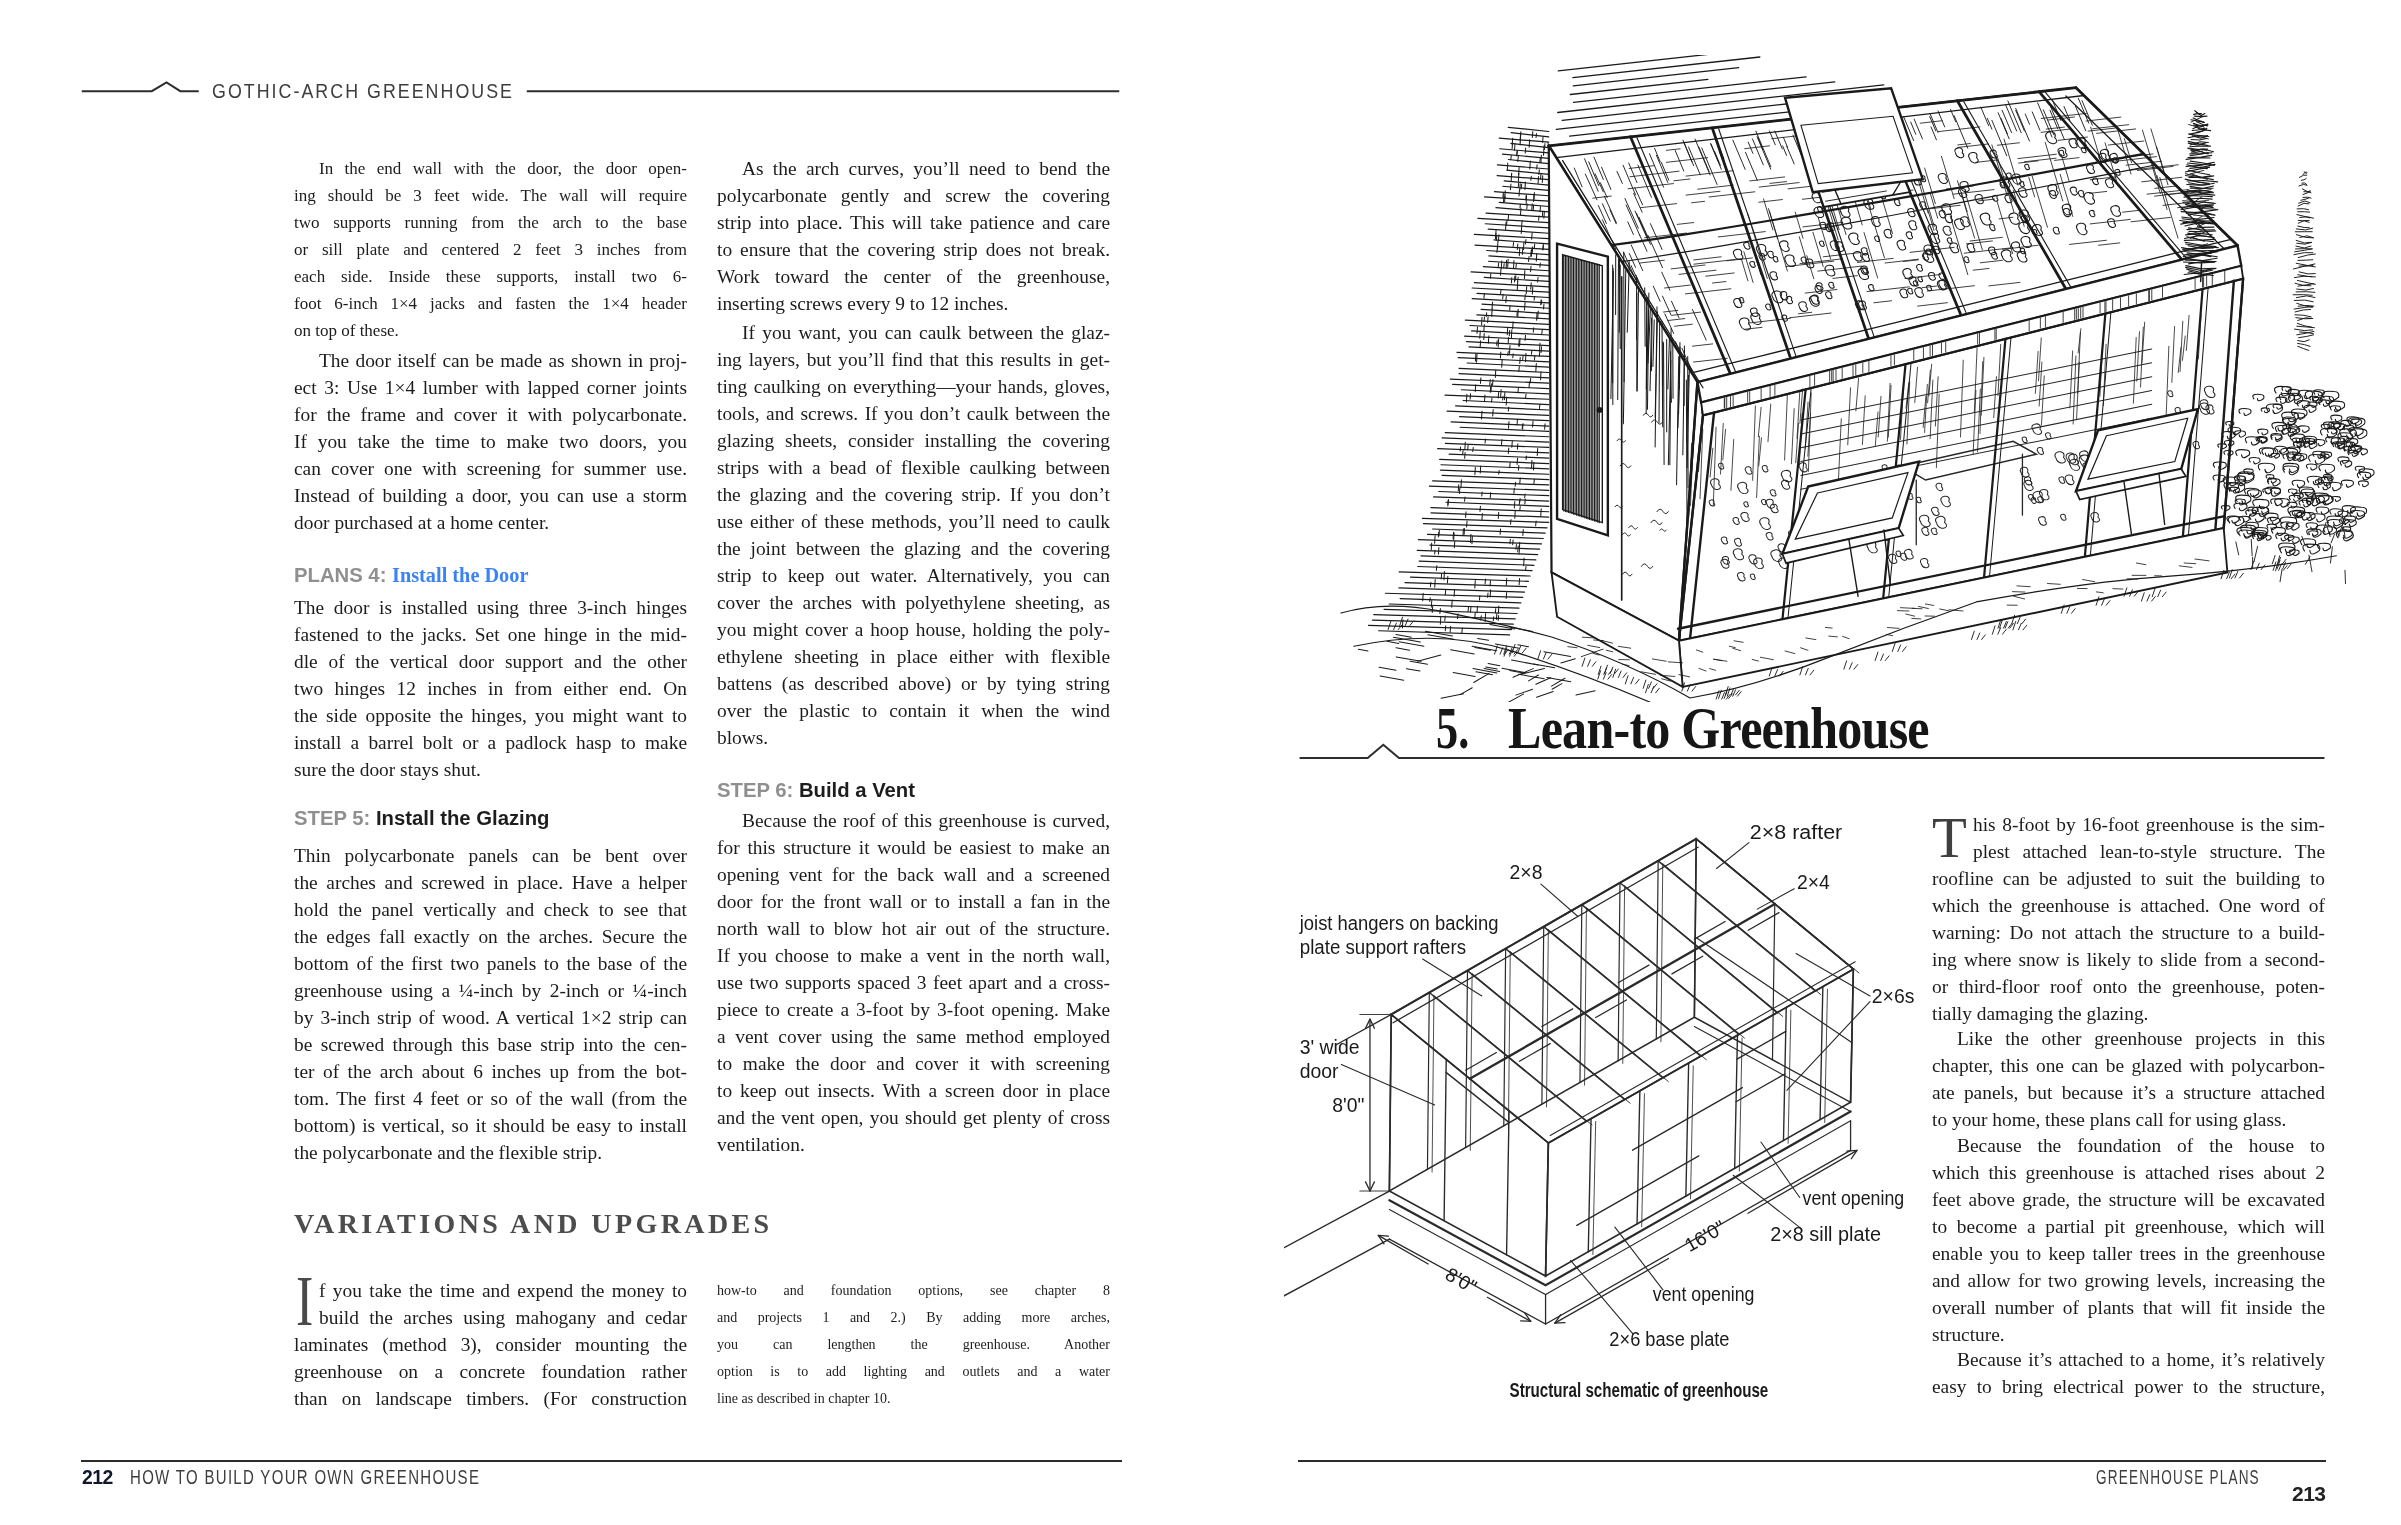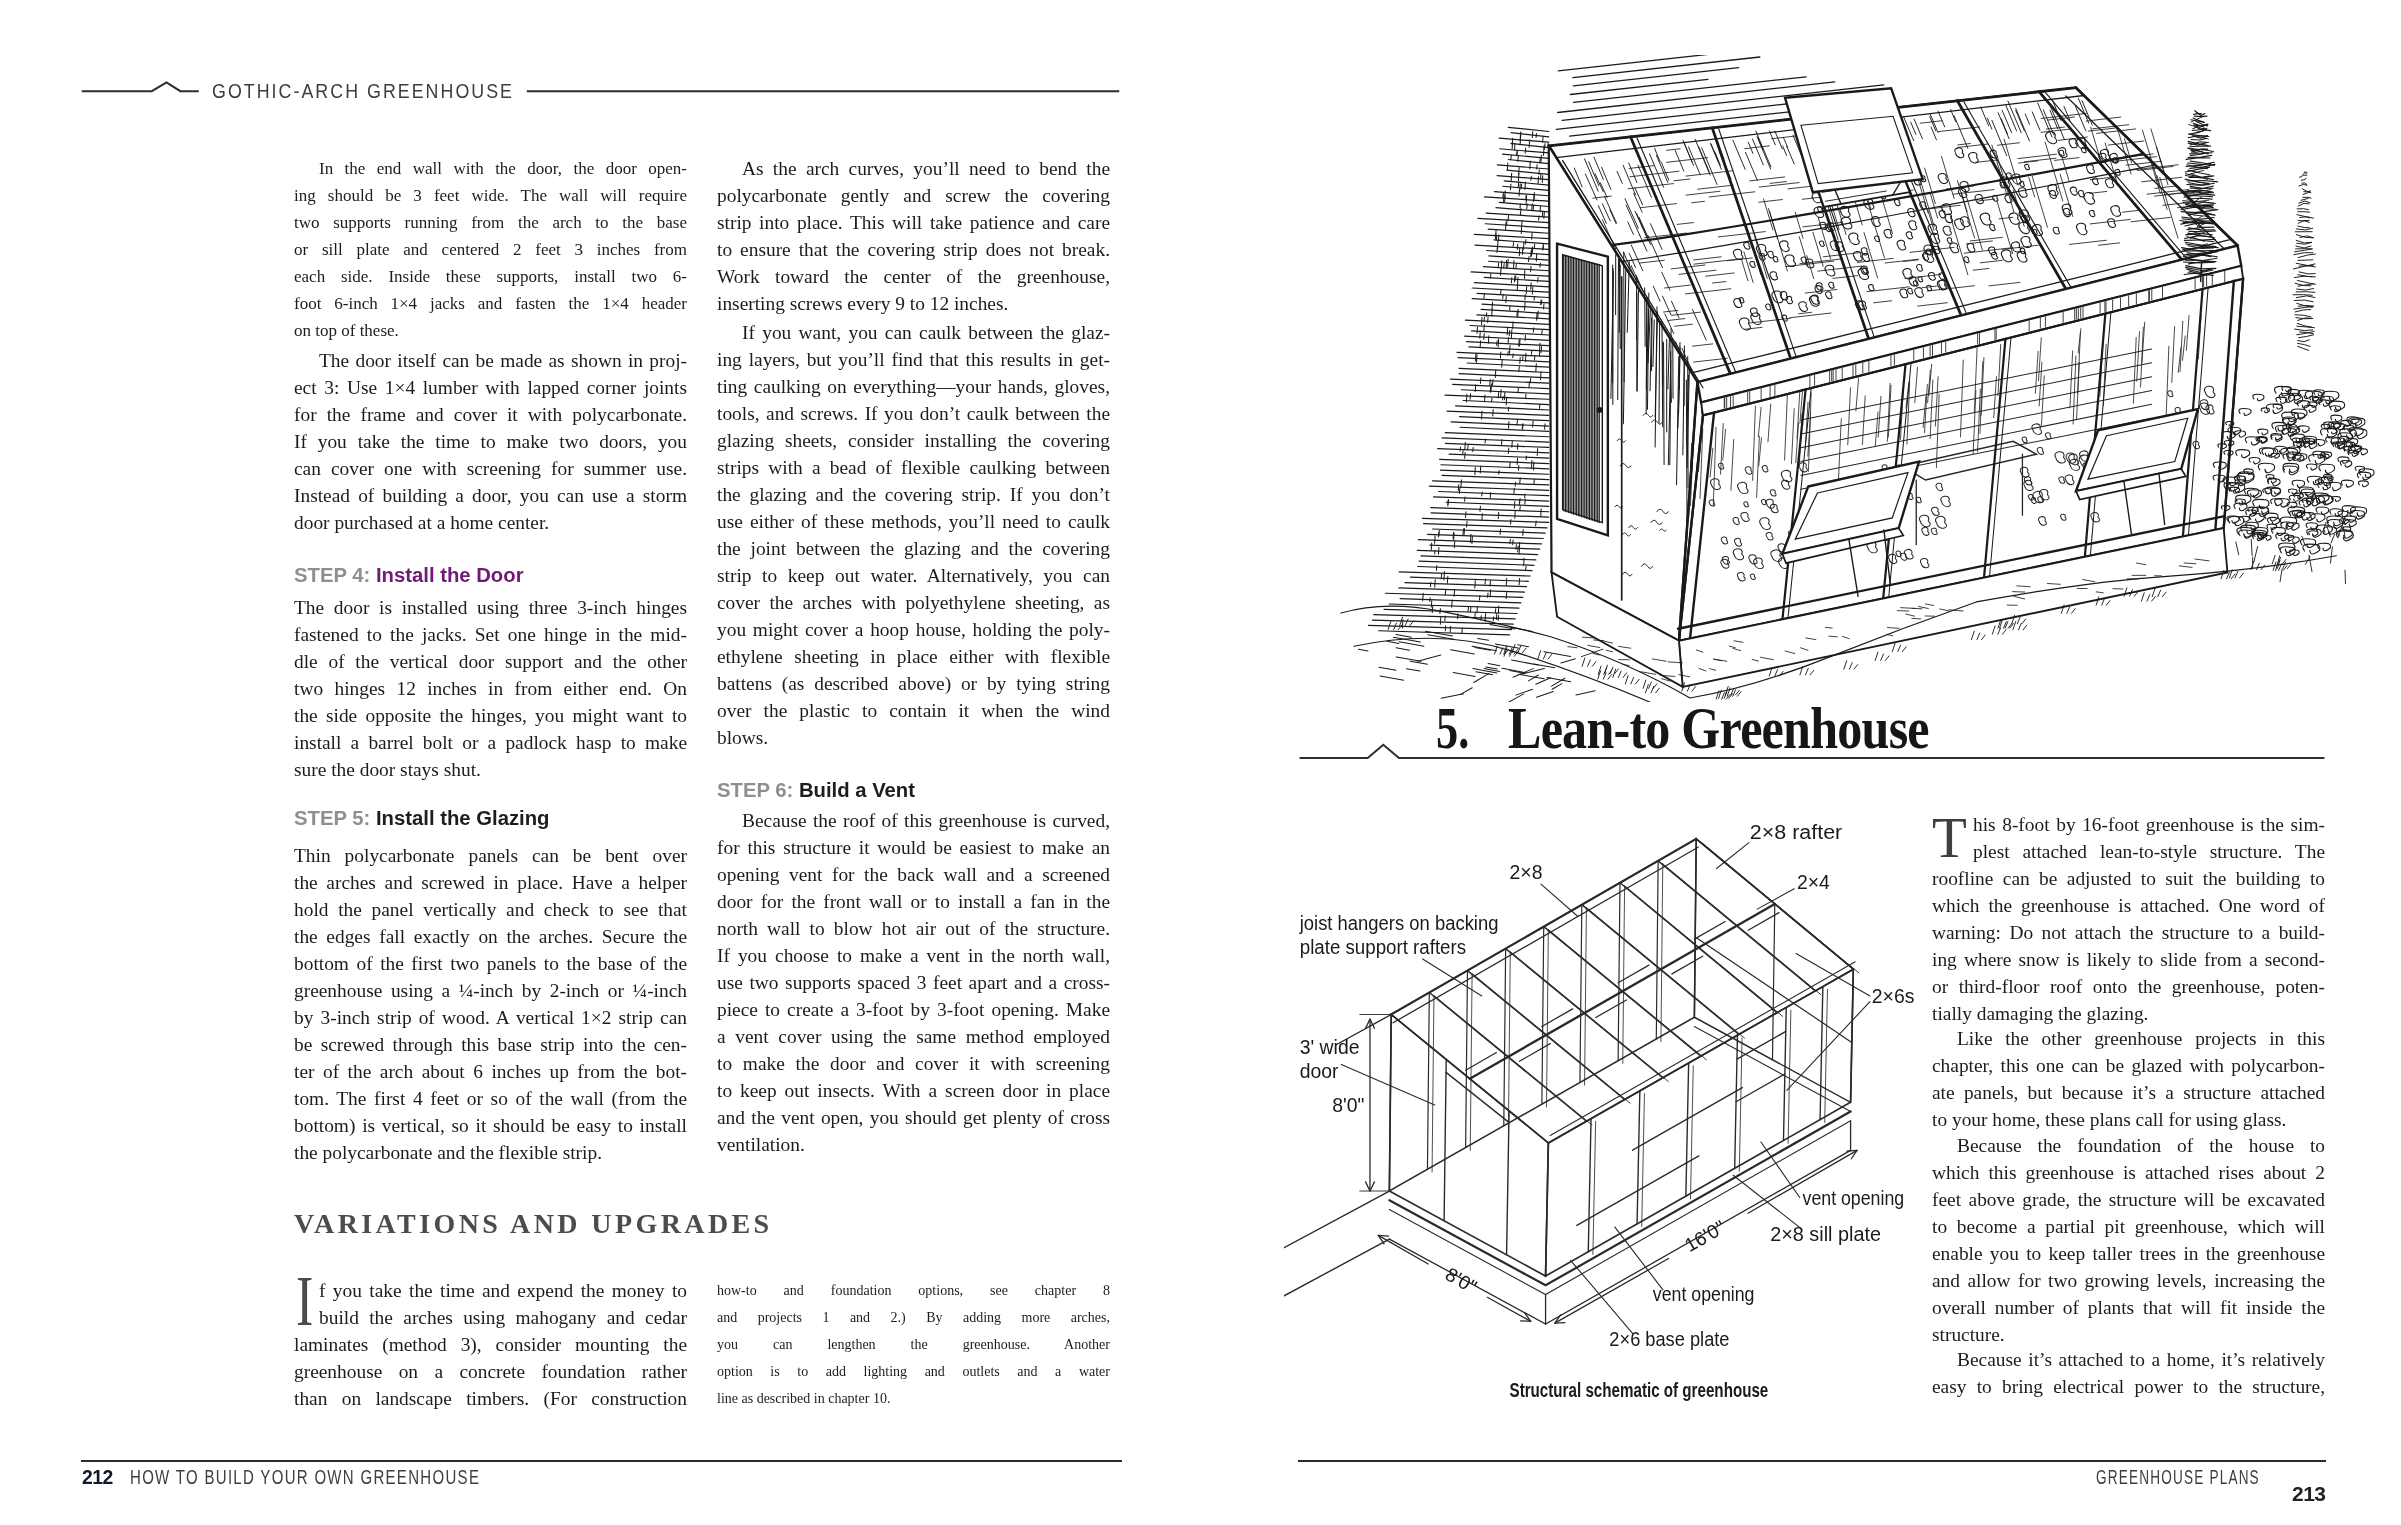--- a/index.html
+++ b/index.html
@@ -31,21 +31,21 @@
 <div class="para" style="left:294px;top:347px;--lh:27px;line-height:27px;font-size:19.4px;width:393px;">
 <div class="ln" style="text-indent:25px">The door itself can be made as shown in proj-</div>
 <div class="ln">ect 3: Use 1×4 lumber with lapped corner joints</div>
 <div class="ln">for the frame and cover it with polycarbonate.</div>
 <div class="ln">If you take the time to make two doors, you</div>
 <div class="ln">can cover one with screening for summer use.</div>
 <div class="ln">Instead of building a door, you can use a storm</div>
 <div class="ln le">door purchased at a home center.</div>
 </div>
 
-<div class="abs sans" style="left:294px;top:564px;font-size:20.3px;font-weight:bold;line-height:23px;"><span style="color:#8f8f8f;">STEP 4:</span> <span style="color:#701a75;">Install the Door</span></div>
+<div class="abs sans" style="left:294px;top:564px;font-size:20.3px;font-weight:bold;line-height:23px;"><span style="color:#8f8f8f;">PLANS 4:</span> <span style="color:#3b82f6;font-family:Liberation Serif, serif;">Install the Door</span></div>
 
 <div class="para" style="left:294px;top:594px;--lh:27px;line-height:27px;font-size:19.4px;width:393px;">
 <div class="ln">The door is installed using three 3-inch hinges</div>
 <div class="ln">fastened to the jacks. Set one hinge in the mid-</div>
 <div class="ln">dle of the vertical door support and the other</div>
 <div class="ln">two hinges 12 inches in from either end. On</div>
 <div class="ln">the side opposite the hinges, you might want to</div>
 <div class="ln">install a barrel bolt or a padlock hasp to make</div>
 <div class="ln le">sure the door stays shut.</div>
 </div>

